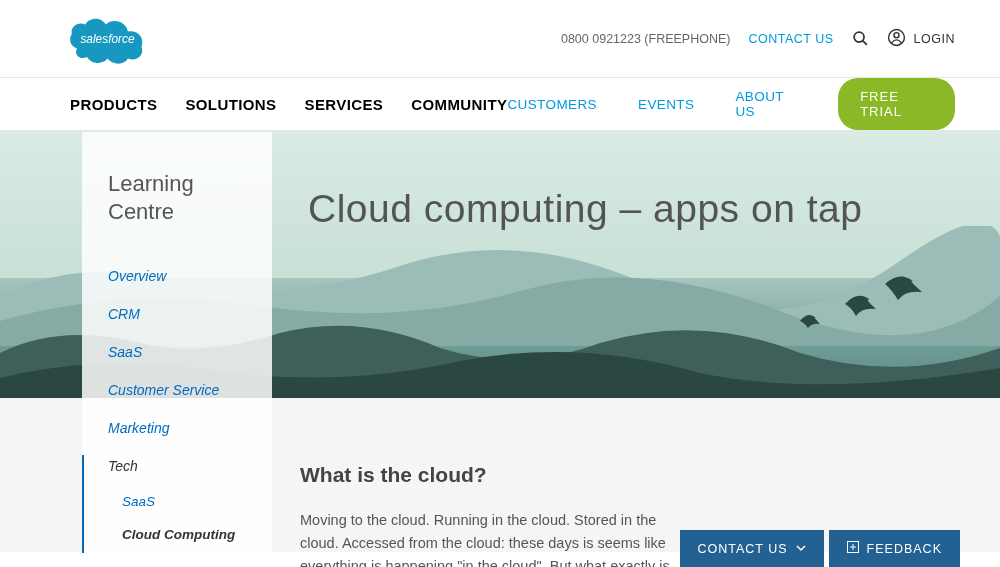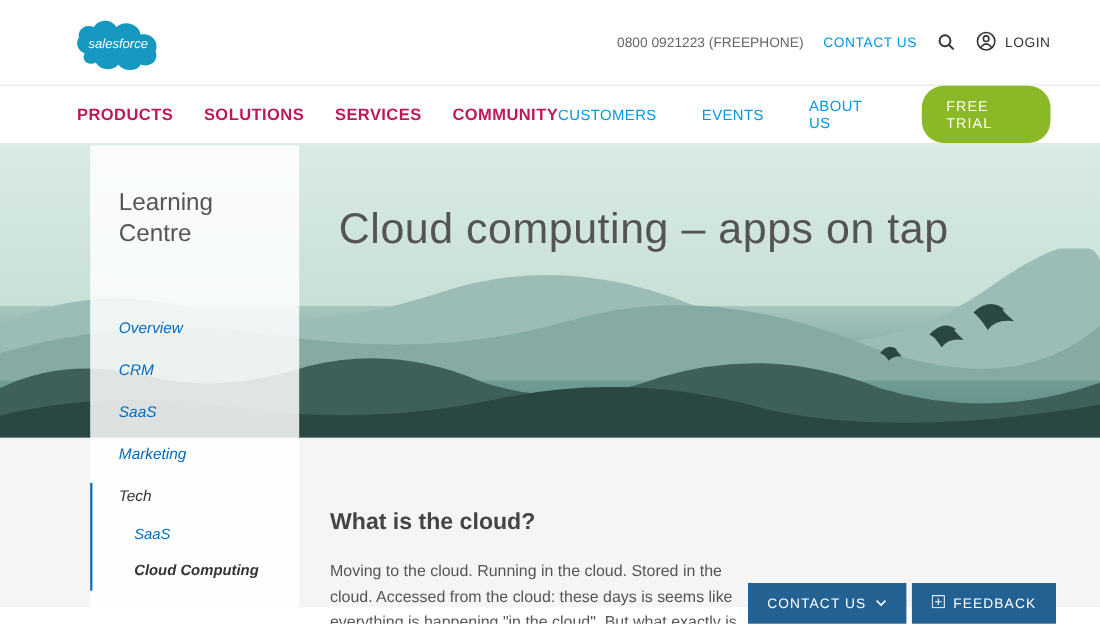--- a/index.html
+++ b/index.html
@@ -10,37 +10,37 @@
 .logo-cloud { width: 85px; height: 56px; position: relative; }
 .util-right { display: flex; align-items: center; gap: 18px; font-size: 12.5px; }
 .phone { color: #666; }
 .contact-link { color: #0099e0; letter-spacing: 0.5px; }
 .search-icon, .user-icon { display: inline-flex; align-items: center; cursor: pointer; }
 .login-wrap { display: flex; align-items: center; gap: 8px; color: #333; font-size: 12.5px; letter-spacing: 0.5px; }
 
 
 .main-nav { display: flex; align-items: center; justify-content: space-between; padding: 0 45px 0 70px; height: 53px; border-bottom: 1px solid #e5e5e5; }
 .nav-left { display: flex; gap: 28px; }
-.nav-primary { color: #be185d; font-size: 15px; font-weight: 700; letter-spacing: 0.4px; cursor: pointer; }
+.nav-primary { color: #000000; font-size: 15px; font-weight: 700; letter-spacing: 0.4px; cursor: pointer; }
 .nav-right { display: flex; gap: 41px; align-items: center; }
 .nav-secondary { color: #0099e0; font-size: 13.5px; letter-spacing: 0.4px; cursor: pointer; }
 .free-trial { background: #8bb827; color: #fff; padding: 11px 22px; border-radius: 20px; font-size: 13px; letter-spacing: 1px; cursor: pointer; }
 
 
 .hero-wrap { position: relative; height: 267px; background: linear-gradient(to bottom, #d9ebe3 0%, #c8e0d6 55%, #a8c5bf 55%, #8fb2ac 68%, #7ea69f 68%, #6d9a93 82%, #5c8e87 100%); overflow: hidden; }
 .hero-far-hills { position:absolute; bottom:52px; left:0; right:0; height:120px; }
 .hero-far-hills svg { width:100%; height:100%; }
 .hero-hills { position:absolute; bottom:0; left:0; right:0; height:95px; }
 .hero-hills svg { width:100%; height:100%; }
 .hero-birds { position:absolute; right:70px; top:145px; }
 .hero-title { position: absolute; left: 308px; top: 56px; font-size: 39px; font-weight: 300; color: #545454; letter-spacing: 0.5px; }
 
 
 .sidebar { position: absolute; left: 82px; top: 132px; width: 190px; background: rgba(255,255,255,0.84); padding: 38px 26px 20px 26px; height: 435px; z-index: 5; }
-.sidebar-title { font-size: 22px; font-weight: 300; color: #555; line-height: 1.25; margin-bottom: 54px; }
+.sidebar-title { font-size: 22px; font-weight: 300; color: #555; line-height: 1.25; margin-bottom: 32px; }
 .sidebar-item { display:block; color: #006bbf; font-size: 14px; padding: 11px 0; cursor: pointer; font-style: italic; }
 .sidebar-item.active-parent { color: #333; position: relative; }
 .sidebar-item.active-parent::before { content:""; position:absolute; left:-26px; top:8px; bottom:-68px; width:2px; background:#006bbf; }
 .sidebar-sub { padding-left: 14px; }
 .sidebar-sub .sidebar-item { font-size: 13.5px; padding: 9px 0; }
 .sidebar-sub .sidebar-item.current { color:#333; font-weight:700; }
 
 
 .content-area { background:#f5f5f5; padding: 65px 0 0 300px; height: 154px; position: relative; }
 .article-title { font-size: 21px; font-weight: 700; color: #444; margin-bottom: 22px; }
@@ -120,20 +120,21 @@
     </svg>
   </div>
   <h1 class="hero-title">Cloud computing – apps on tap</h1>
 </div>
 
 <div class="sidebar">
   <div class="sidebar-title">Learning Centre</div>
   <a class="sidebar-item">Overview</a>
   <a class="sidebar-item">CRM</a>
   <a class="sidebar-item">SaaS</a>
+  <a class="sidebar-item">Customer Service</a>
   <a class="sidebar-item">Marketing</a>
   <a class="sidebar-item active-parent">Tech</a>
   <div class="sidebar-sub">
     <a class="sidebar-item">SaaS</a>
     <a class="sidebar-item current">Cloud Computing</a>
   </div>
 </div>
 
 <div class="content-area">
   <h2 class="article-title">What is the cloud?</h2>

